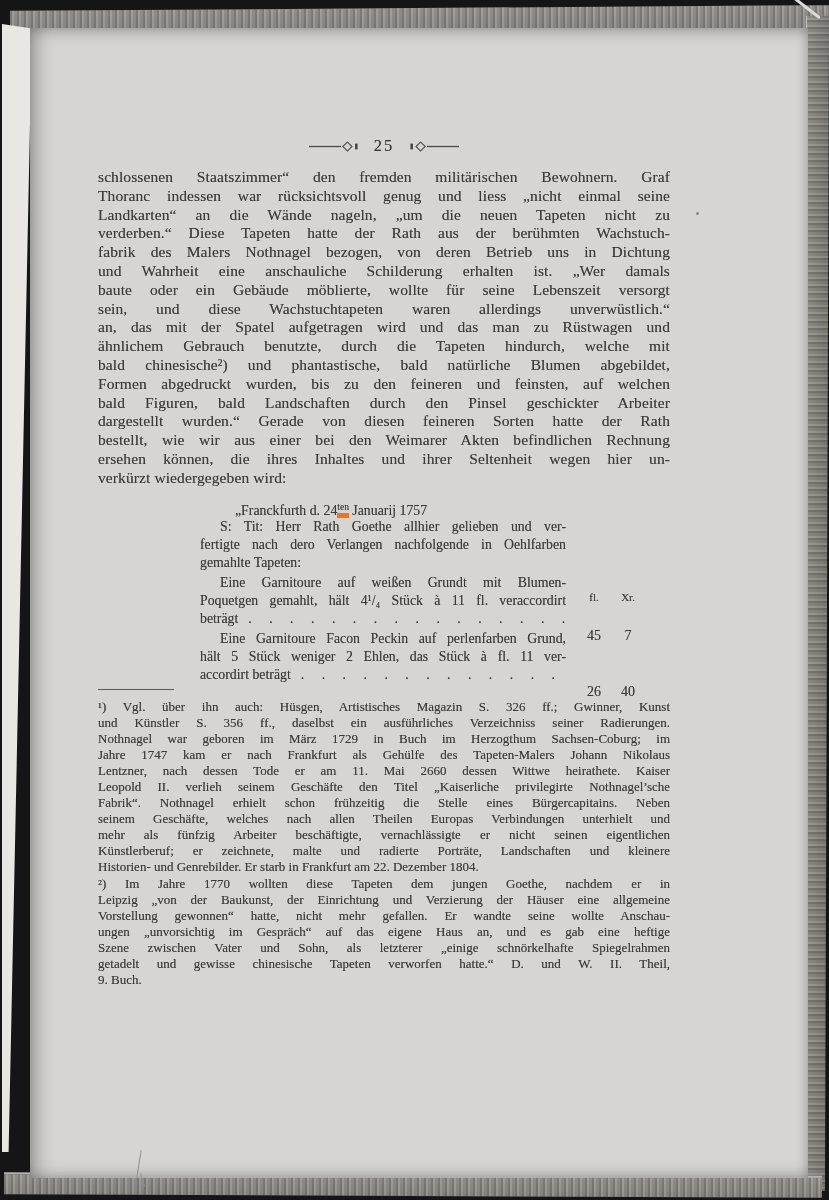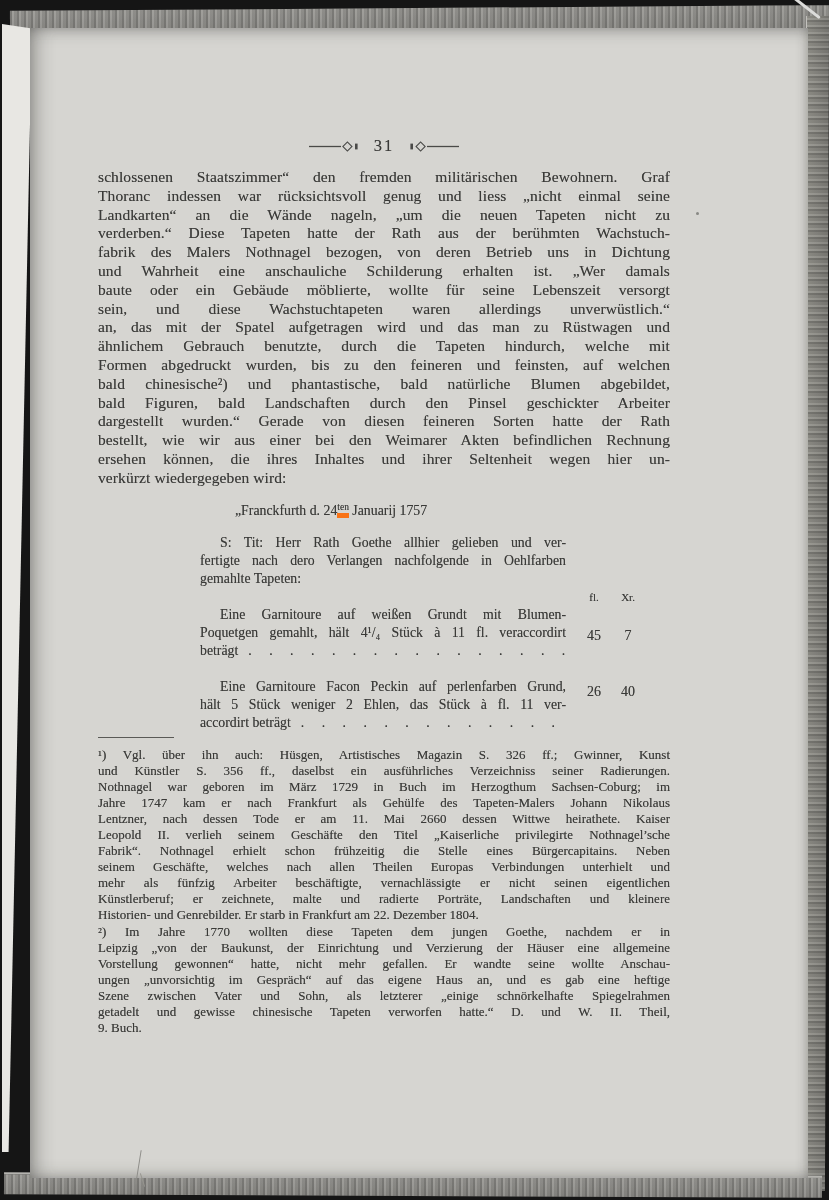--- a/index.html
+++ b/index.html
@@ -46,21 +46,21 @@
   .textblock{position:absolute;left:98px;top:168px;width:572px;}
   .body-par .tline{font-size:15.5px;line-height:18.8px;height:18.8px;letter-spacing:.1px;white-space:nowrap;}
   .body-par .tline.just{white-space:normal;}
   .tline{overflow:visible;}
   .just{text-align:justify;text-align-last:justify;}
   .indent{text-indent:20px;}
 
   .quote{margin-top:10px;margin-left:102px;width:366px;}
   .quote .tline{font-size:13.8px;line-height:18px;height:18px;white-space:nowrap;}
   .quote .tline.just{white-space:normal;}
-  .qpara{margin-top:18px;font-family:Liberation Serif, serif;}
+  .qpara{margin-top:2px;font-family:Liberation Serif, serif;}
   .dateline{text-indent:35px;}
   .supu{font-size:9.5px;vertical-align:5px;border-bottom:5px solid #f97316;padding-bottom:1px;}
   .dotrow{display:flex;align-items:baseline;}
   .dotrow .dots{flex:1;overflow:hidden;white-space:nowrap;letter-spacing:7px;margin-left:10px;}
 
   .colhead,.amt{position:absolute;left:484px;width:58px;display:flex;justify-content:space-between;}
   .colhead{top:423px;font-size:11px;}
   .amt{font-size:14px;align-items:center;}
   .amt1{top:460px;}
   .amt2{top:516px;}
@@ -88,42 +88,42 @@
     <div class="crack2"></div>
     <div class="speck"></div>
   </div>
 
   <div class="header ink">
     <svg class="orn" width="54" height="11" viewBox="0 0 54 11">
       <line x1="1" y1="5.5" x2="33" y2="5.5" stroke="#4a4a48" stroke-width="1.3"></line>
       <rect x="36.2" y="2.3" width="6.4" height="6.4" fill="none" stroke="#4a4a48" stroke-width="1.1" transform="rotate(45 39.4 5.5)"></rect>
       <rect x="47" y="2.6" width="2.6" height="5.8" fill="#4a4a48"></rect>
     </svg>
-    <span class="pagenum">31</span>
+    <span class="pagenum">25</span>
     <svg class="orn" width="54" height="11" viewBox="0 0 54 11" style="transform:scaleX(-1)">
       <line x1="1" y1="5.5" x2="33" y2="5.5" stroke="#4a4a48" stroke-width="1.3"></line>
       <rect x="36.2" y="2.3" width="6.4" height="6.4" fill="none" stroke="#4a4a48" stroke-width="1.1" transform="rotate(45 39.4 5.5)"></rect>
       <rect x="47" y="2.6" width="2.6" height="5.8" fill="#4a4a48"></rect>
     </svg>
   </div>
 
   <div class="textblock ink">
     <div class="body-par">
         <div class="tline just">schlossenen Staatszimmer“ den fremden militärischen Bewohnern.  Graf</div>
         <div class="tline just">Thoranc indessen war rücksichtsvoll genug und liess „nicht einmal seine</div>
         <div class="tline just">Landkarten“ an die Wände nageln, „um die neuen Tapeten nicht zu</div>
         <div class="tline just">verderben.“  Diese Tapeten hatte der Rath aus der berühmten Wachstuch-</div>
         <div class="tline just">fabrik des Malers Nothnagel bezogen, von deren Betrieb uns in Dichtung</div>
         <div class="tline just">und Wahrheit eine anschauliche Schilderung erhalten ist.  „Wer damals</div>
         <div class="tline just">baute oder ein Gebäude möblierte, wollte für seine Lebenszeit versorgt</div>
         <div class="tline just">sein, und diese Wachstuchtapeten waren allerdings unverwüstlich.“</div>
         <div class="tline just">an, das mit der Spatel aufgetragen wird und das man zu Rüstwagen und</div>
         <div class="tline just">ähnlichem Gebrauch benutzte, durch die Tapeten hindurch, welche mit</div>
+        <div class="tline just">bald chinesische²) und phantastische, bald natürliche Blumen abgebildet,</div>
         <div class="tline just">Formen abgedruckt wurden, bis zu den feineren und feinsten, auf welchen</div>
-        <div class="tline just">bald chinesische²) und phantastische, bald natürliche Blumen abgebildet,</div>
         <div class="tline just">bald Figuren, bald Landschaften durch den Pinsel geschickter Arbeiter</div>
         <div class="tline just">dargestellt wurden.“  Gerade von diesen feineren Sorten hatte der Rath</div>
         <div class="tline just">bestellt, wie wir aus einer bei den Weimarer Akten befindlichen Rechnung</div>
         <div class="tline just">ersehen können, die ihres Inhaltes und ihrer Seltenheit wegen hier un-</div>
         <div class="tline">verkürzt wiedergegeben wird:</div>
       </div>
 
     <div class="quote">
       <div class="tline dateline"><span>„Franckfurth d. 24</span><span class="supu">ten</span><span> Januarij 1757</span></div>
 

